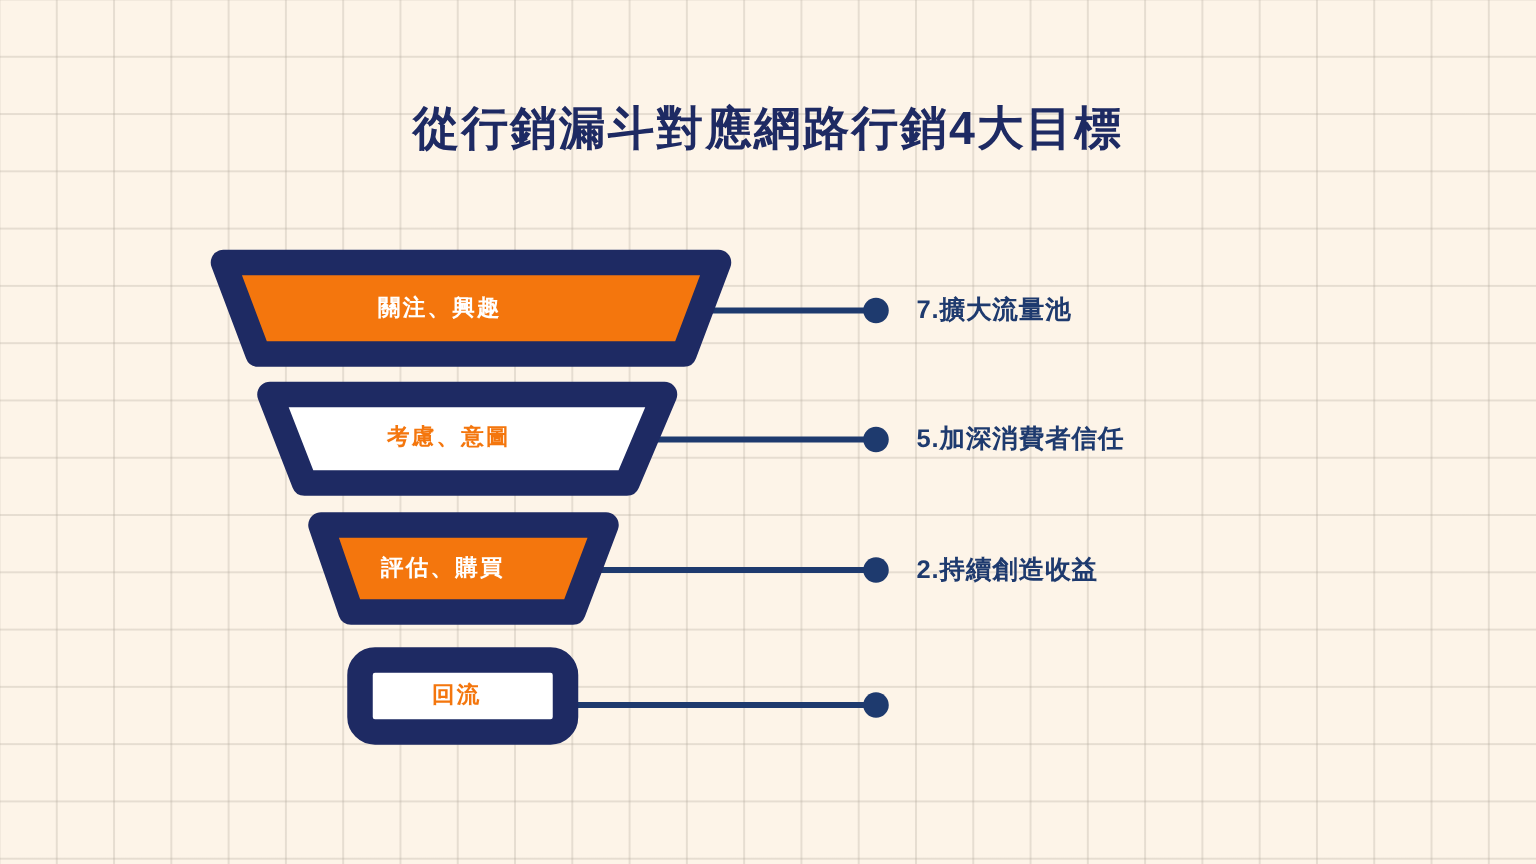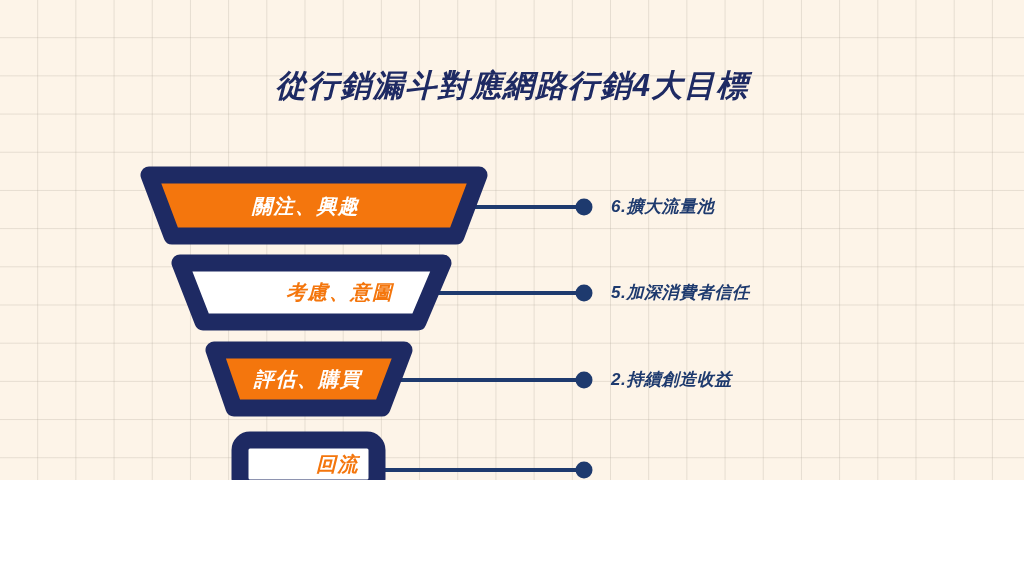--- a/index.html
+++ b/index.html
@@ -9,29 +9,28 @@
   body {
     width: 1024px;
     height: 576px;
     overflow: hidden;
     font-family: "Liberation Sans", "DejaVu Sans", sans-serif;
   }
 
   #stage {
     position: relative;
     width: 1024px;
-    height: 480px;
+    height: 576px;
     background-color: #fdf4e8;
     background-image:
       linear-gradient(to right, rgba(176,168,155,0.30) 1px, transparent 1px),
       linear-gradient(to bottom, rgba(176,168,155,0.30) 1px, transparent 1px);
     background-size: 38.2px 38.2px;
     background-position: -1px -1px;
     overflow: hidden;
-    font-style: italic;
   }
 
   
   #title {
     position: absolute;
     left: 0;
     top: 66px;
     width: 1024px;
     text-align: center;
     font-size: 31px;
@@ -46,28 +45,28 @@
   #funnel-svg {
     position: absolute;
     left: 0;
     top: 0;
     width: 1024px;
     height: 576px;
   }
 
   .stage-label {
     position: absolute;
-    font-size: 20px;
+    font-size: 15px;
     font-weight: bold;
     letter-spacing: 1.5px;
     white-space: nowrap;
     line-height: 20px;
   }
   .stage-label.on-orange { color: #ffffff; }
-  .stage-label.on-white  { color: #f4760d; margin-left: 28px; }
+  .stage-label.on-white  { color: #f4760d; }
 
   
   .goal-row {
     position: absolute;
     display: flex;
     align-items: center;
     white-space: nowrap;
   }
   .goal-text {
     font-size: 17px;
@@ -119,21 +118,21 @@
 
   <div class="stage-label on-orange" style="left:252px; top:196px;">關注、興趣</div>
 
   <div class="stage-label on-white" style="left:258px; top:282px;">考慮、意圖</div>
 
   <div class="stage-label on-orange" style="left:254px; top:369px;">評估、購買</div>
 
   <div class="stage-label on-white" style="left:288px; top:454px;">回流</div>
 
   <div class="goal-row" style="left:611px; top:196px;">
-    <span class="goal-text">6.擴大流量池</span>
+    <span class="goal-text">7.擴大流量池</span>
   </div>
 
   <div class="goal-row" style="left:611px; top:282px;">
     <span class="goal-text">5.加深消費者信任</span>
   </div>
 
   <div class="goal-row" style="left:611px; top:369px;">
     <span class="goal-text">2.持續創造收益</span>
   </div>
 

